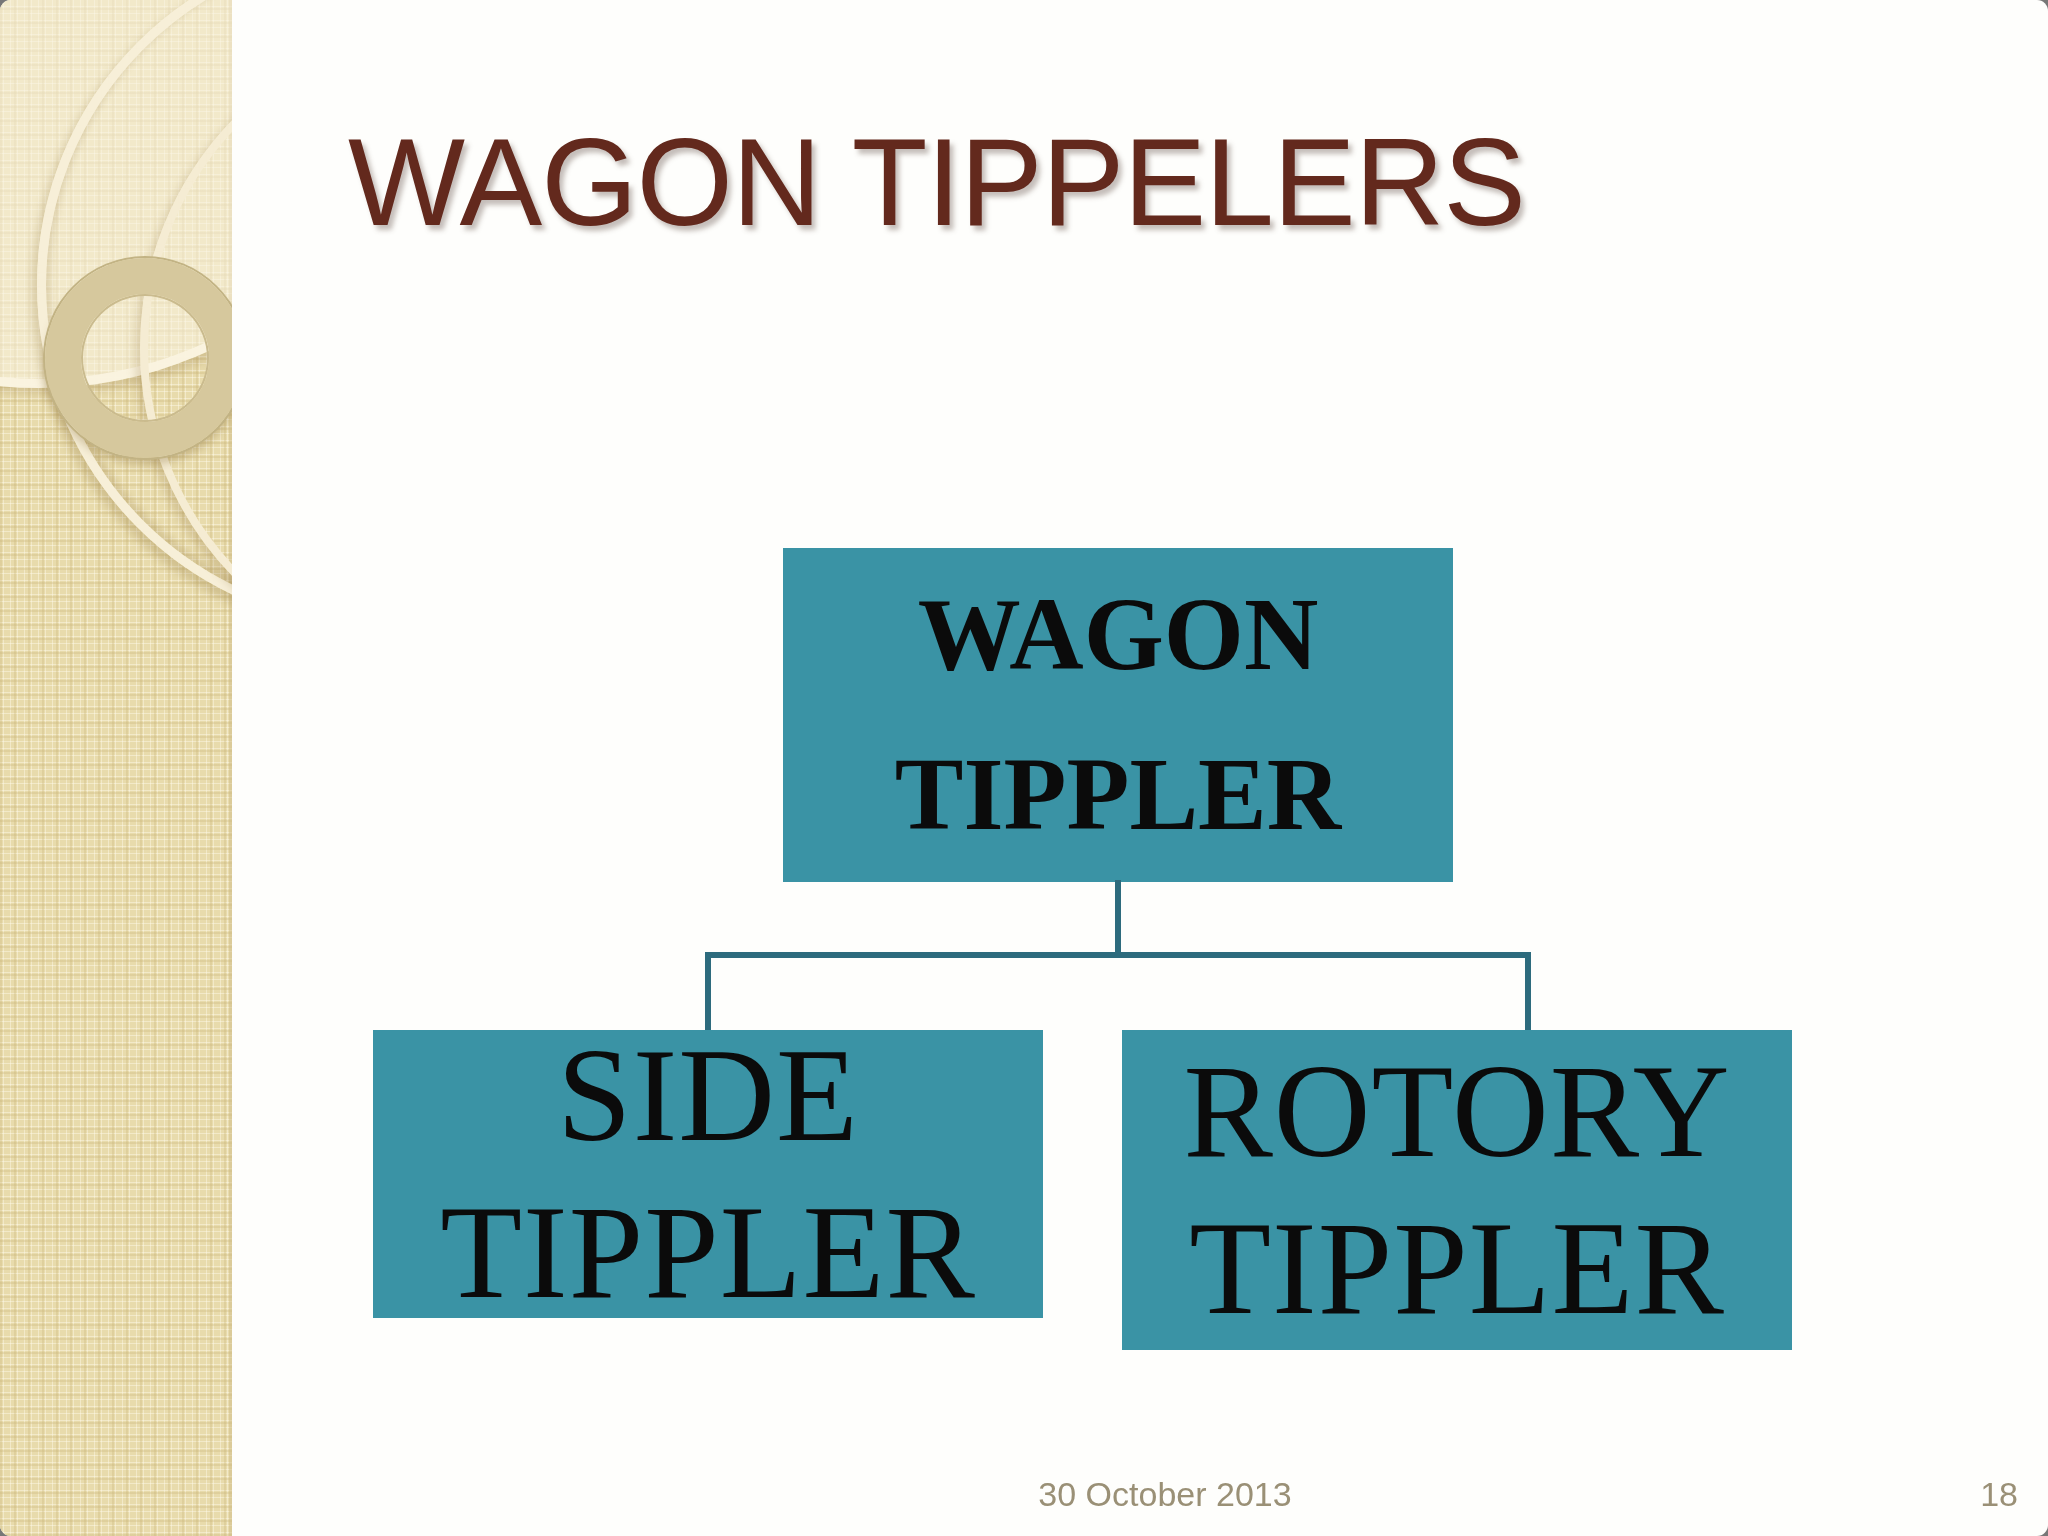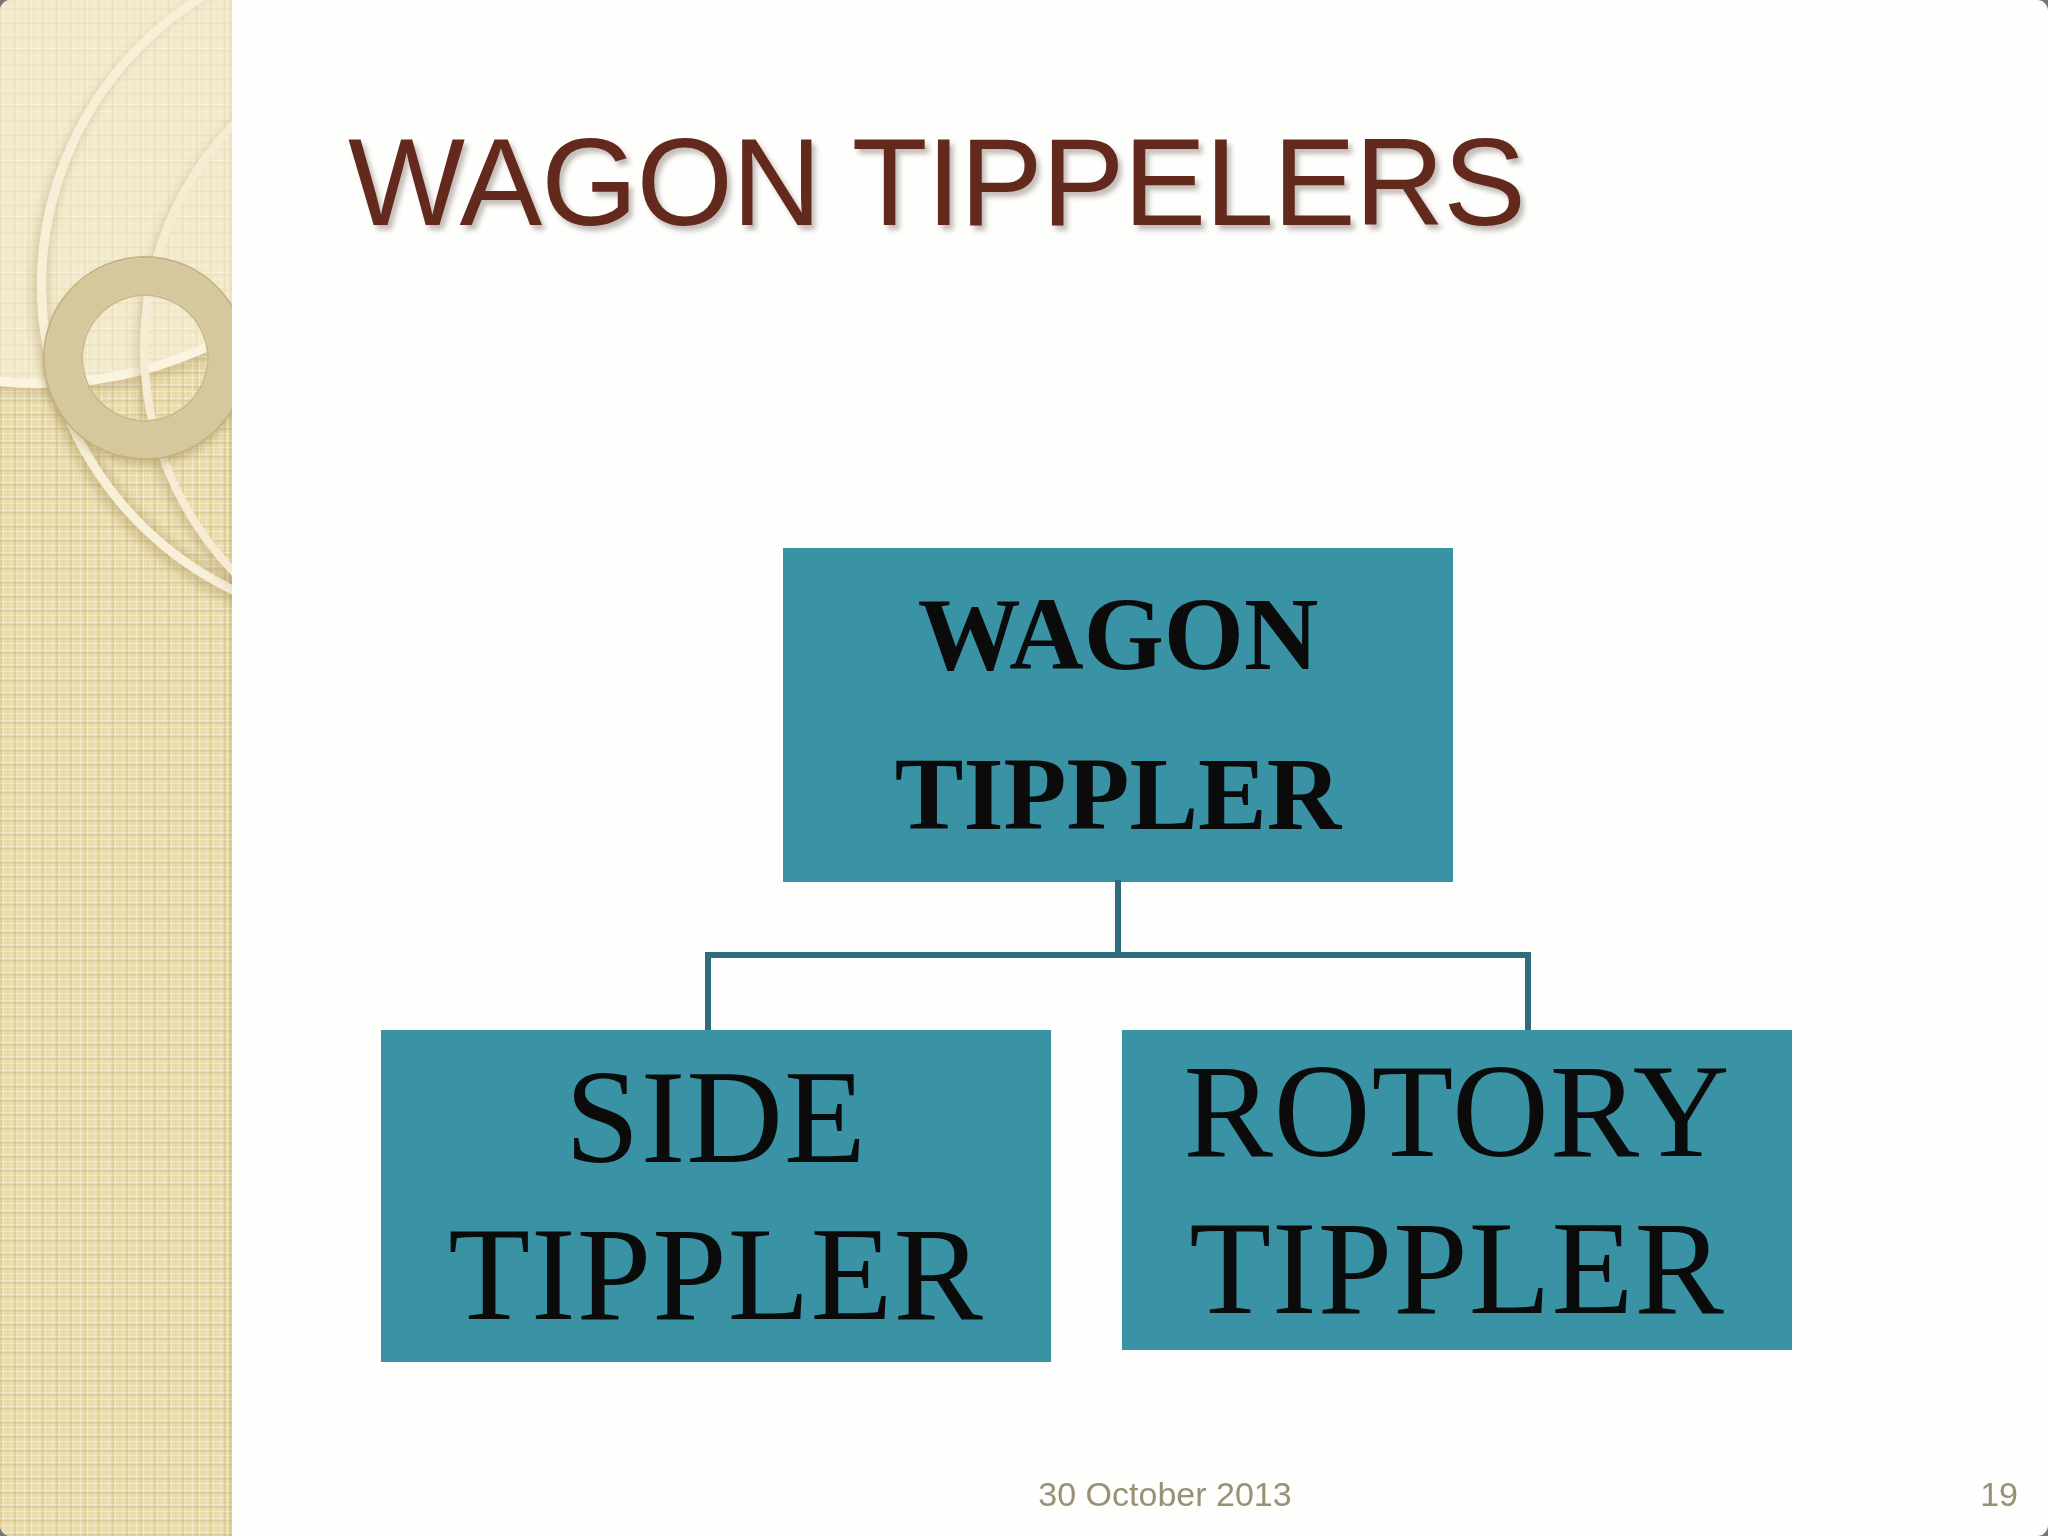--- a/index.html
+++ b/index.html
@@ -64,21 +64,21 @@
     color:var(--node-text,#0b0b0b);
     display:flex;align-items:center;justify-content:center;
     text-align:center;
     font-family:Liberation Serif, serif;
   }
   .node-root{
     left:783px;top:548px;width:670px;height:334px;
     font-size:103px;font-weight:bold;line-height:1.55;
   }
   .node-left{
-    left:381px;top:1030px;width:670px;height:332px;
+    left:373px;top:1030px;width:670px;height:288px;
     font-size:134px;font-weight:400;line-height:1.17;letter-spacing:1px;
   }
   .node-right{
     left:1122px;top:1030px;width:670px;height:320px;
     font-size:134px;font-weight:400;line-height:1.17;letter-spacing:1px;
   }
   .conn{position:absolute;background:var(--connector,#2d6b7d);}
   .conn-stub {left:1115px;top:880px;width:6px;height:78px;}
   .conn-h    {left:705px; top:952px;width:826px;height:6px;}
   .conn-dl   {left:705px; top:952px;width:6px;height:78px;}
@@ -116,15 +116,15 @@
     <div class="conn conn-h"></div>
     <div class="conn conn-dl"></div>
     <div class="conn conn-dr"></div>
 
     <div class="node node-left">SIDE TIPPLER</div>
 
     <div class="node node-right">ROTORY TIPPLER</div>
   </div>
 
   <div class="footer-date">30 October 2013</div>
-  <div class="page-number">19</div>
+  <div class="page-number">18</div>
 
 </div>
 
 </body></html>

